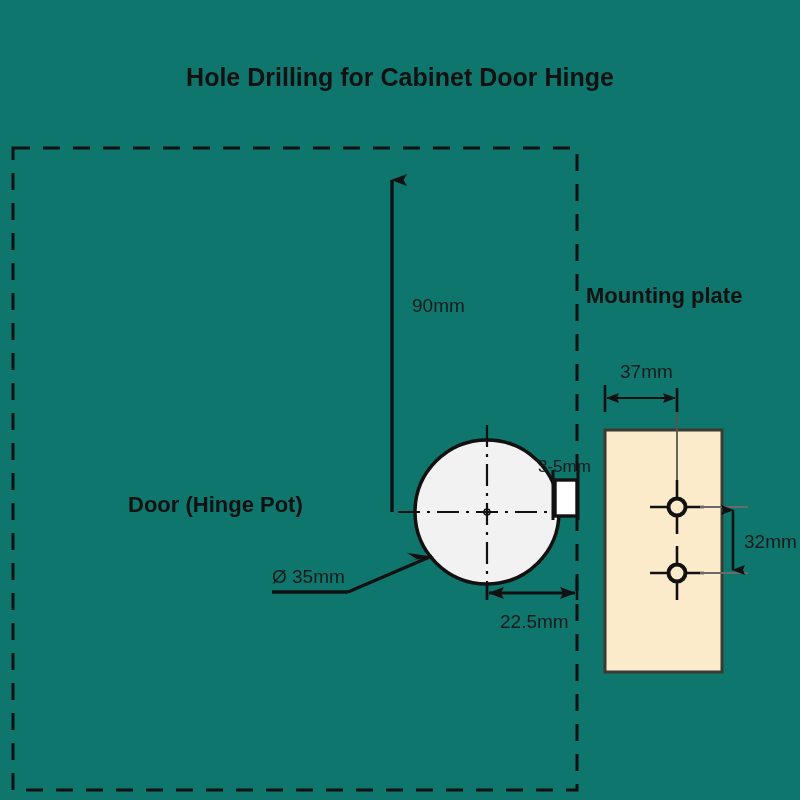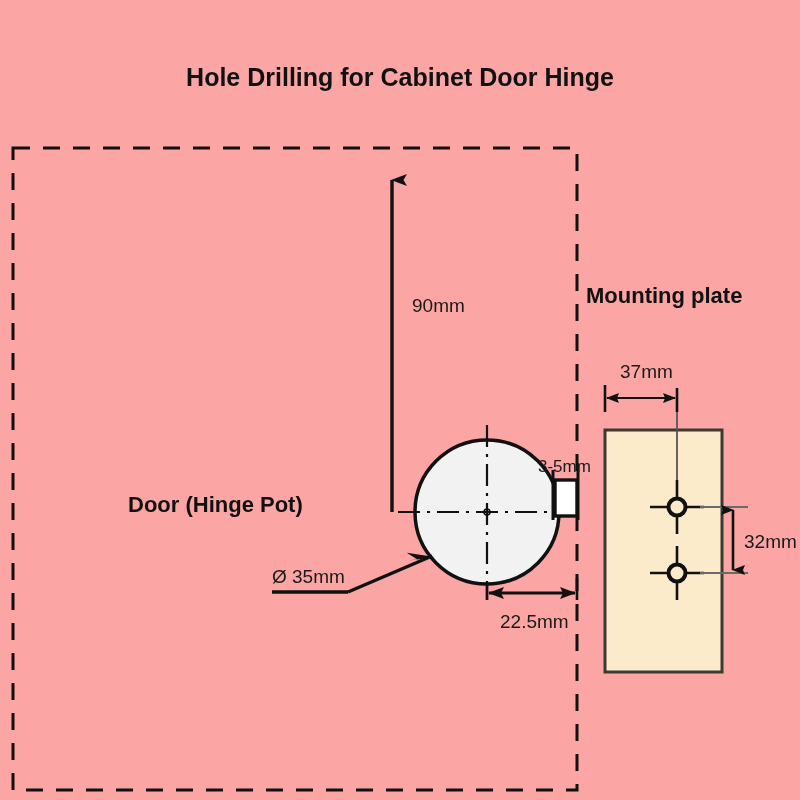--- a/index.html
+++ b/index.html
@@ -11,21 +11,21 @@
     width: 800px;
     height: 800px;
     font-family: "Liberation Sans", sans-serif;
     overflow: hidden;
     position: relative;
   }
   #stage {
     position: relative;
     width: 800px;
     height: 800px;
-    background: #fca5a5;
+    background: #0f766e;
     text-align: center;
   }
   svg.drawing {
     position: absolute;
     left: 0;
     top: 0;
     width: 800px;
     height: 800px;
   }
   .txt-title {

